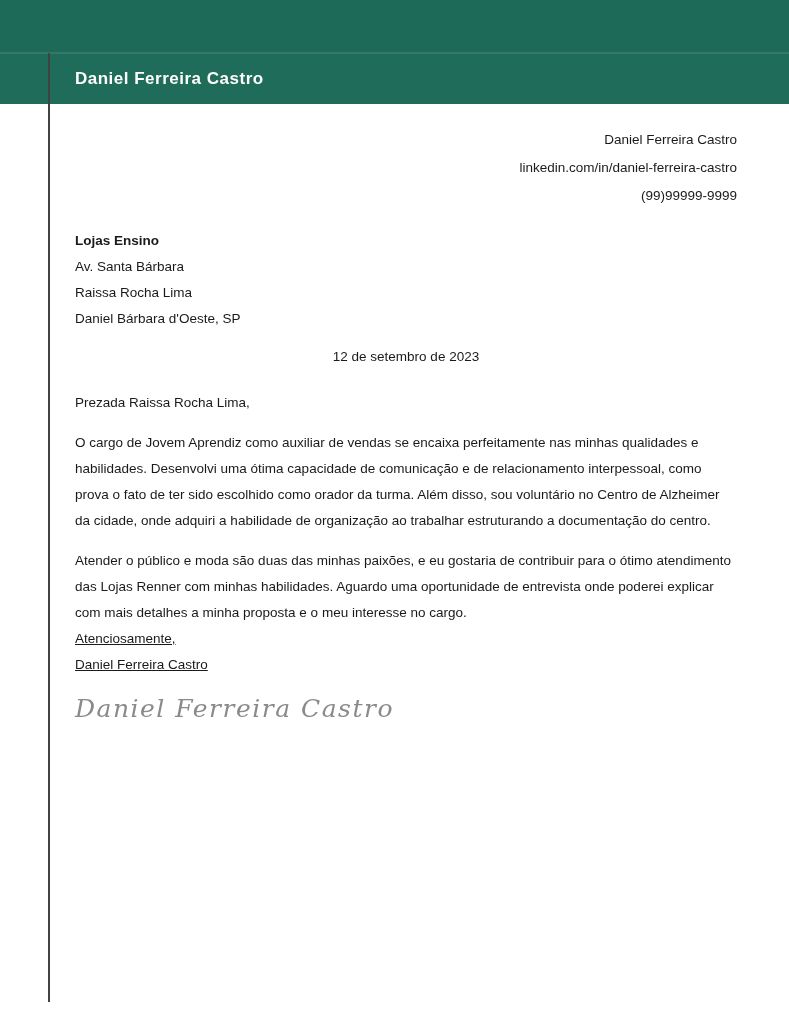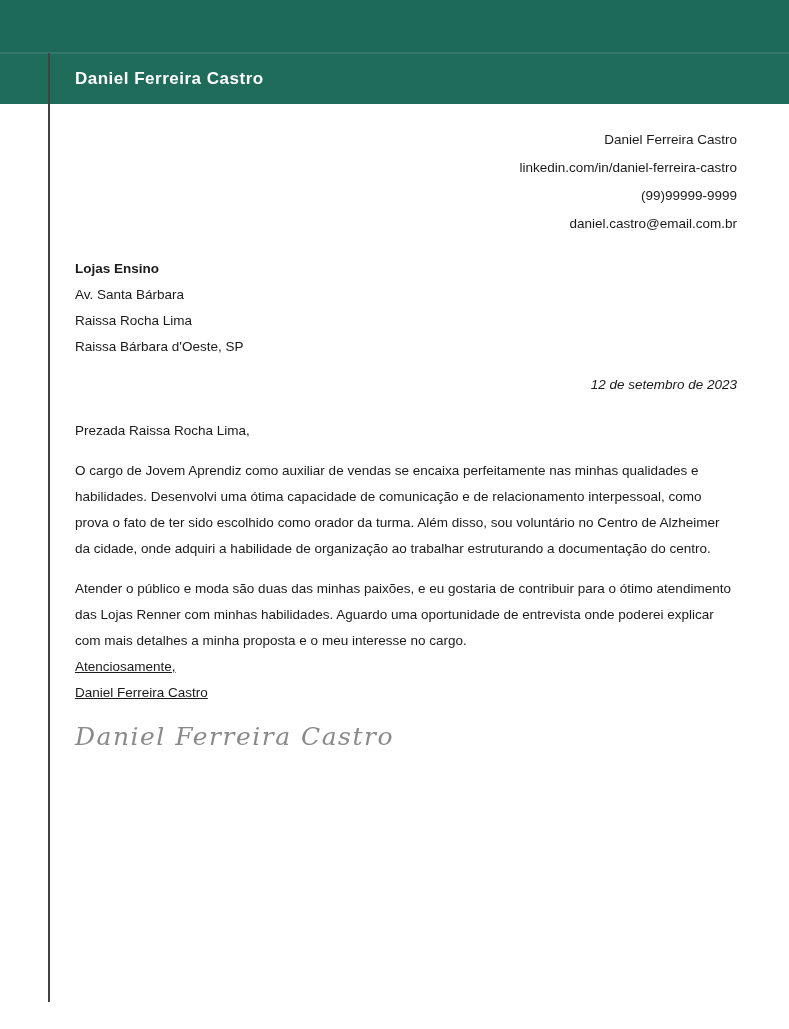--- a/index.html
+++ b/index.html
@@ -62,22 +62,21 @@
     text-align: right;
     line-height: 28px;
   }
   .recipient-block {
     margin-top: 18px;
     line-height: 26px;
   }
   .recipient-company { font-weight: bold; }
   .date-line {
     margin-top: 12px;
-    text-align: right;
-    font-style: italic;
+    text-align: center;
   }
   .subject-line {
     margin-top: 14px;
     font-size: 15px;
     font-weight: bold;
   }
   .salutation { margin-top: 20px; }
   .body-paragraph { margin-top: 14px; }
   .closing-block { margin-top: 0; text-decoration: underline; }
   .signature-script {
@@ -103,28 +102,27 @@
   </div>
 
   <div class="vline"></div>
 
   <div class="content">
 
     <div class="contact-block">
       <div>Daniel Ferreira Castro</div>
       <div>linkedin.com/in/daniel-ferreira-castro</div>
       <div>(99)99999-9999</div>
-      <div>daniel.castro@email.com.br</div>
     </div>
 
     <div class="recipient-block">
       <div class="recipient-company">Lojas Ensino</div>
       <div>Av. Santa Bárbara</div>
       <div>Raissa Rocha Lima</div>
-      <div>Raissa Bárbara d'Oeste, SP</div>
+      <div>Daniel Bárbara d'Oeste, SP</div>
     </div>
 
     <div class="date-line">12 de setembro de 2023</div>
 
 
     <div class="salutation">Prezada Raissa Rocha Lima,</div>
 
     <p class="body-paragraph">O cargo de Jovem Aprendiz como auxiliar de vendas se encaixa perfeitamente nas minhas qualidades e habilidades. Desenvolvi uma ótima capacidade de comunicação e de relacionamento interpessoal, como prova o fato de ter sido escolhido como orador da turma. Além disso, sou voluntário no Centro de Alzheimer da cidade, onde adquiri a habilidade de organização ao trabalhar estruturando a documentação do centro.</p>
     <p class="body-paragraph">Atender o público e moda são duas das minhas paixões, e eu gostaria de contribuir para o ótimo atendimento das Lojas Renner com minhas habilidades. Aguardo uma oportunidade de entrevista onde poderei explicar com mais detalhes a minha proposta e o meu interesse no cargo.</p>
 

